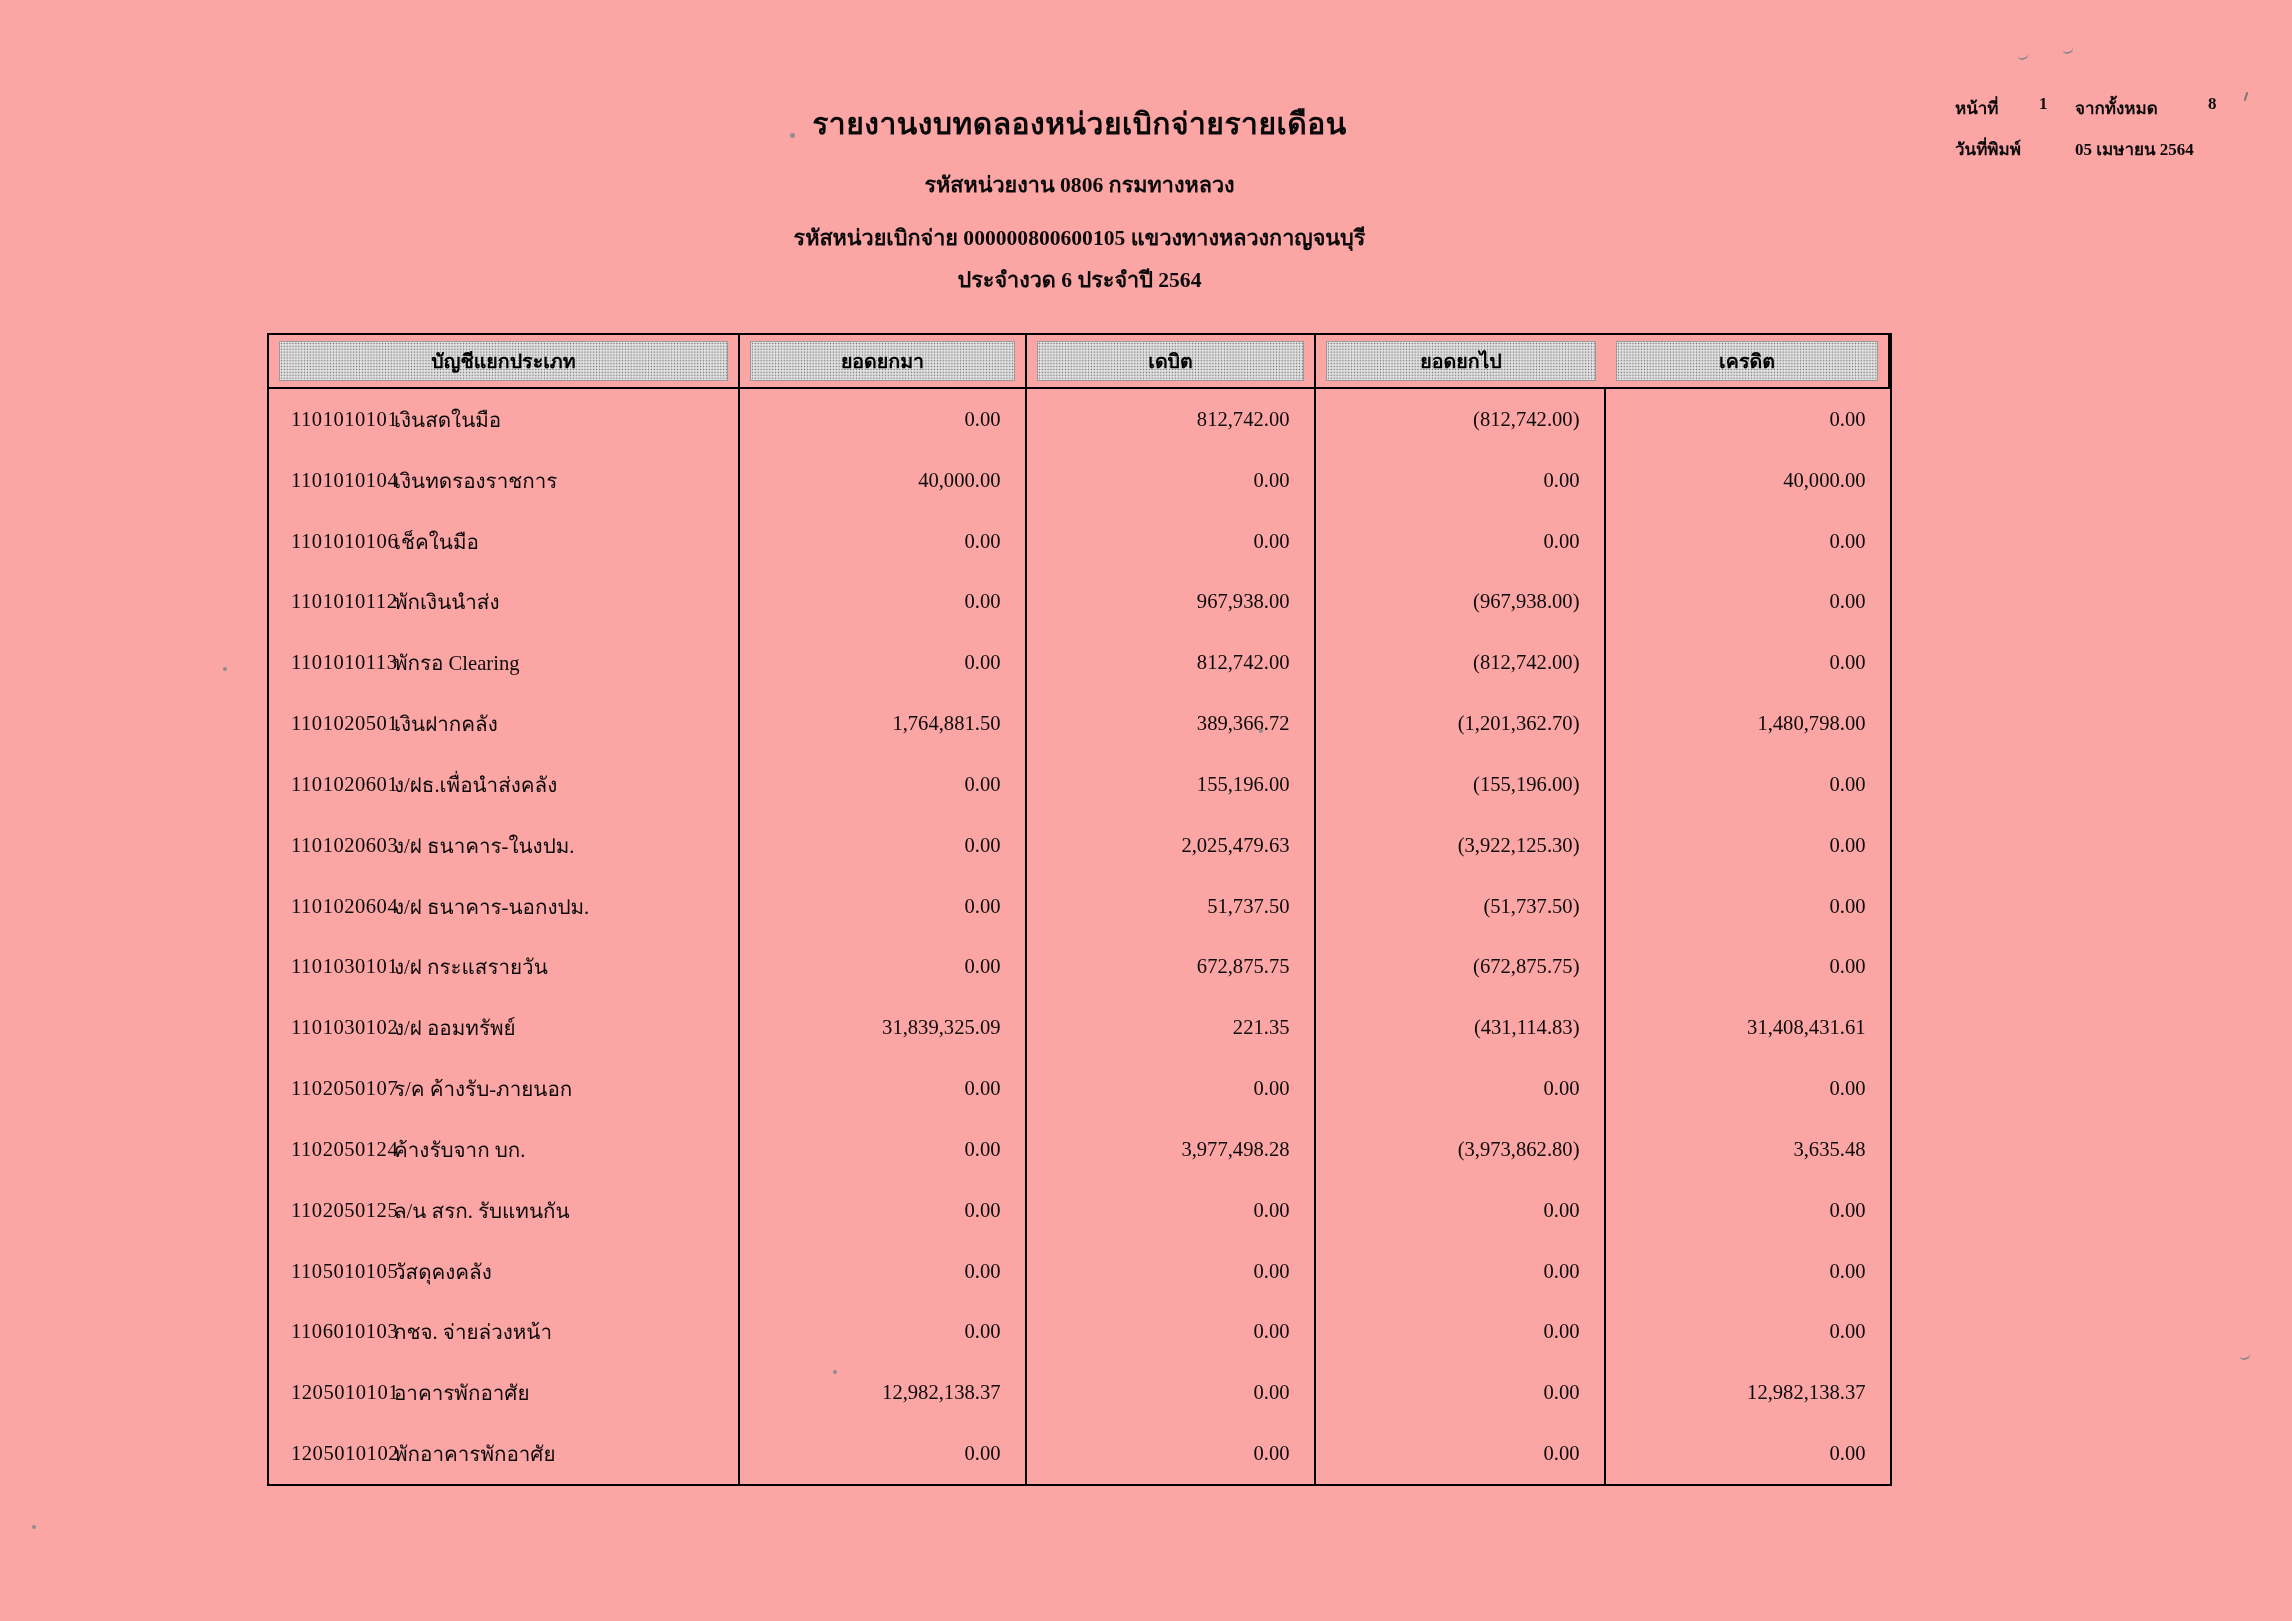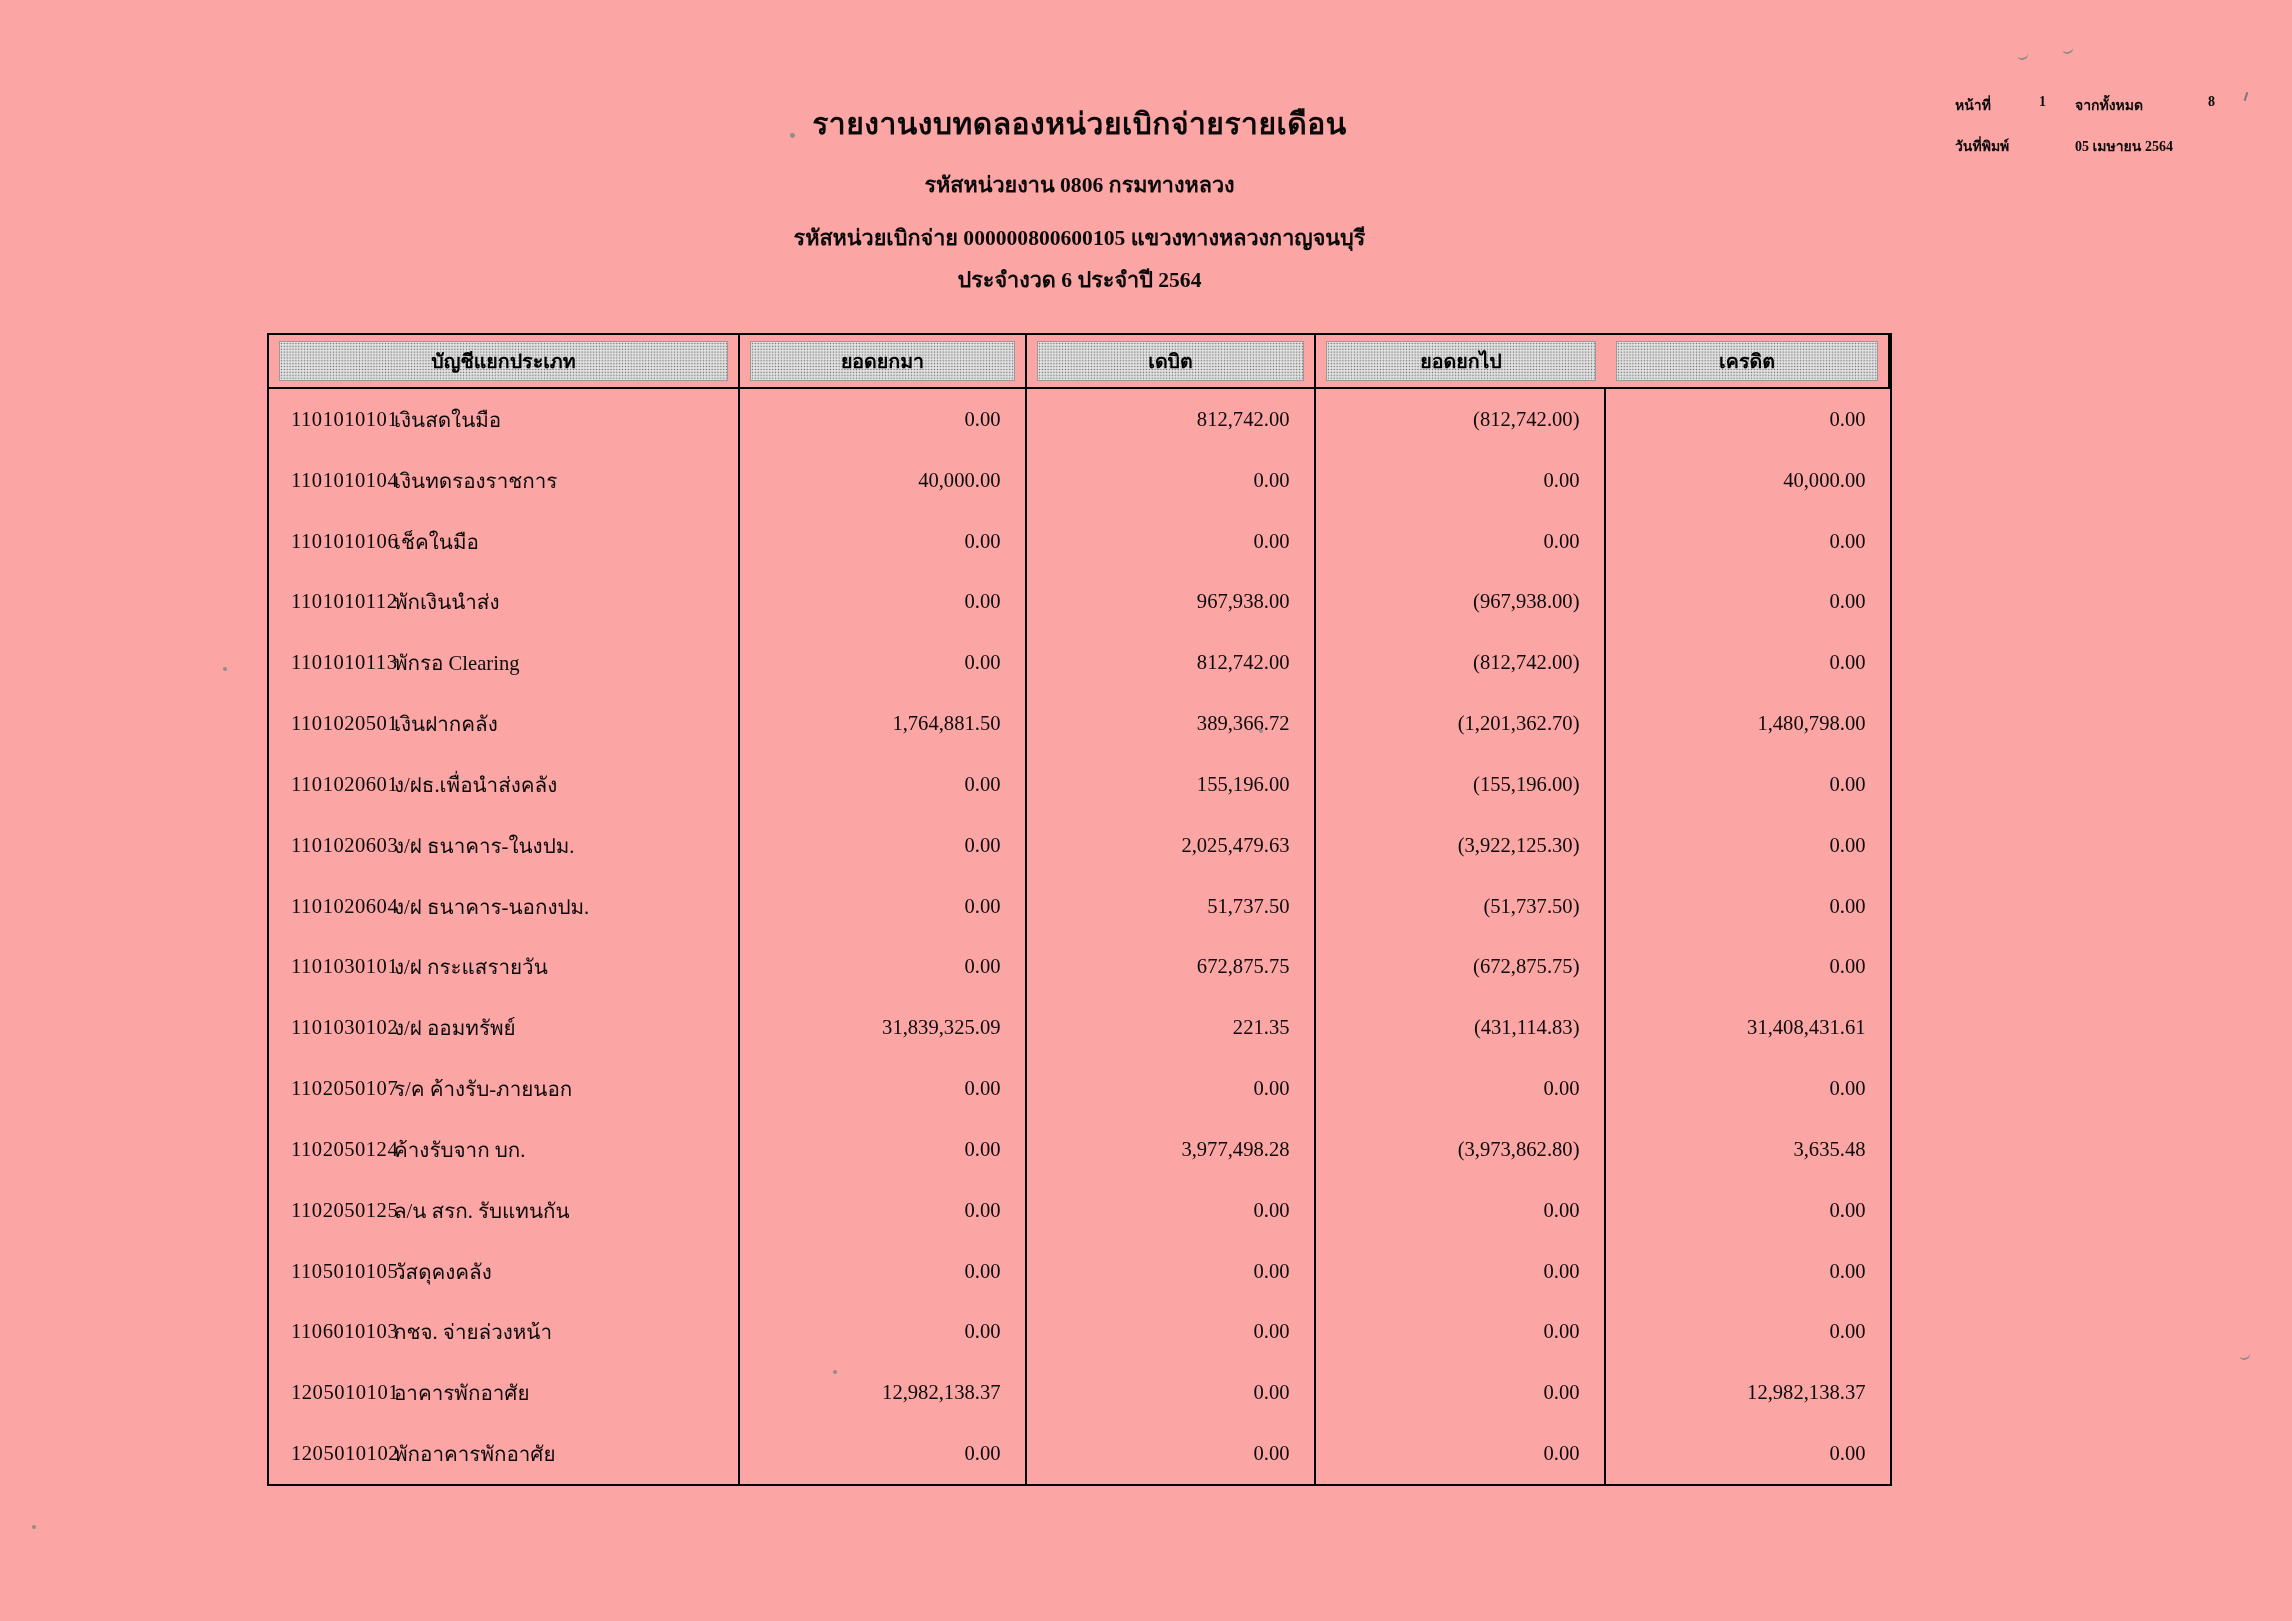--- a/index.html
+++ b/index.html
@@ -18,21 +18,21 @@
   }
   .subline{
     position:absolute;left:267px;width:1625px;
     text-align:center;font-size:21.6px;font-weight:bold;
   }
   .sub-agency{top:167px;}
   .sub-unit{top:220px;}
   .sub-period{top:262px;}
   .pageinfo{
     position:absolute;left:1955px;top:94px;width:323px;height:88px;
-    font-size:14px;font-weight:bold;
+    font-size:17px;font-weight:bold;
   }
   .pageinfo span{position:absolute;white-space:nowrap;}
   .pi-page-label{left:0;top:0;}
   .pi-page-number{left:84px;top:0;}
   .pi-of-label{left:120px;top:0;}
   .pi-page-total{left:253px;top:0;}
   .pi-date-label{left:0;top:41px;}
   .pi-date-value{left:120px;top:41px;}
   
   .table{

